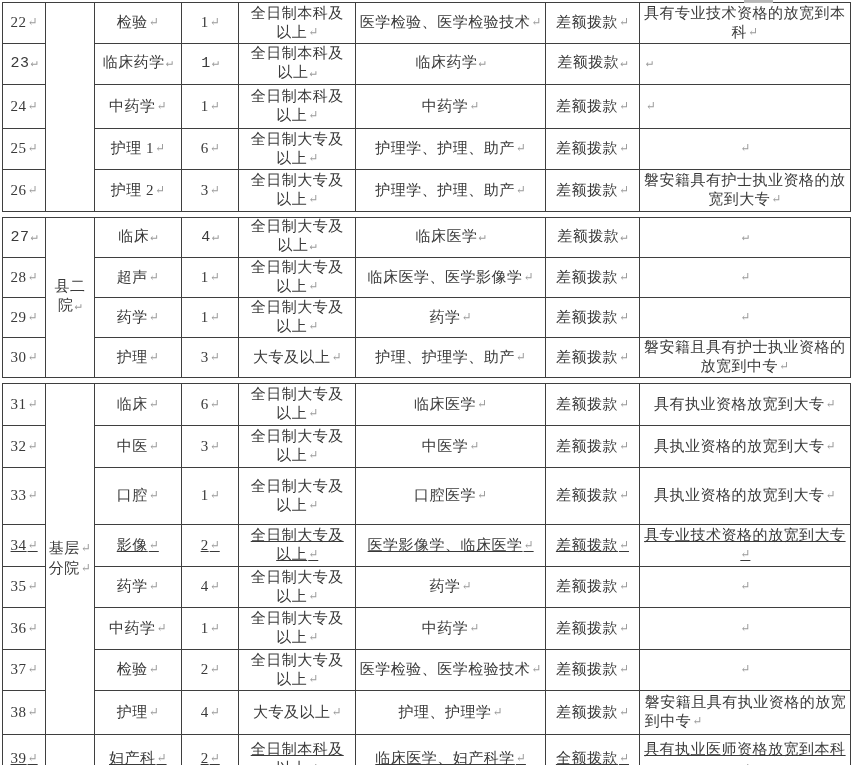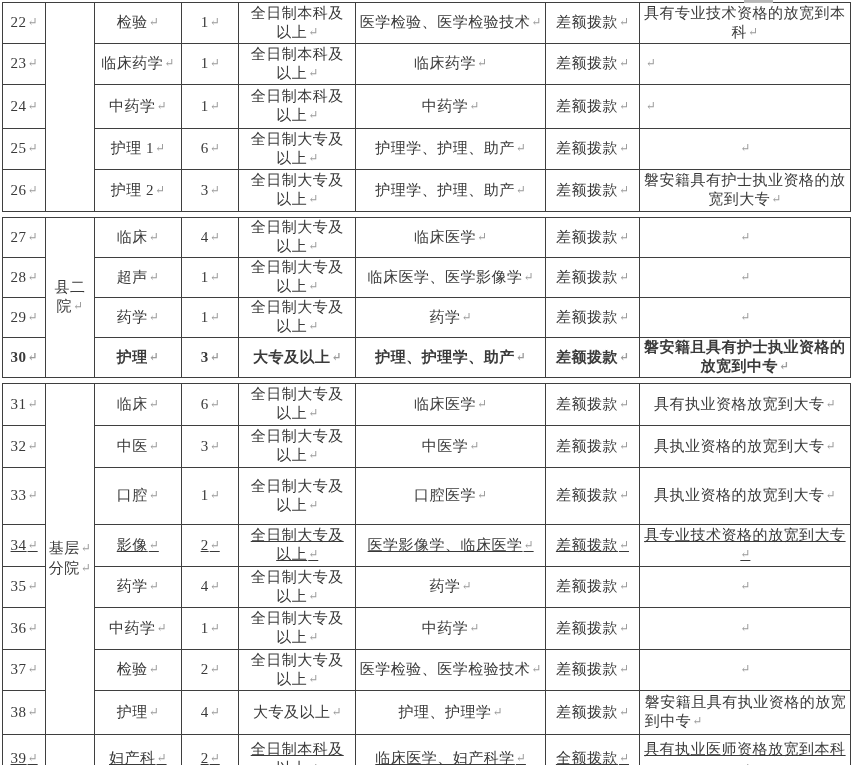--- a/index.html
+++ b/index.html
@@ -83,21 +83,21 @@
         <tr style="height: 41px; padding-left: 44px;">
           <td>22<span class="mark">↵</span></td>
           <td rowspan="5"></td>
           <td>检验<span class="mark">↵</span></td>
           <td>1<span class="mark">↵</span></td>
           <td>全日制本科及<br>以上<span class="mark">↵</span></td>
           <td>医学检验、医学检验技术<span class="mark">↵</span></td>
           <td>差额拨款<span class="mark">↵</span></td>
           <td>具有专业技术资格的放宽到本<br>科<span class="mark">↵</span></td>
         </tr>
-        <tr style="height: 41px;">
+        <tr style="height: 41px; font-family: Liberation Mono, monospace;">
           <td>23<span class="mark">↵</span></td>
           <td>临床药学<span class="mark">↵</span></td>
           <td>1<span class="mark">↵</span></td>
           <td>全日制本科及<br>以上<span class="mark">↵</span></td>
           <td>临床药学<span class="mark">↵</span></td>
           <td>差额拨款<span class="mark">↵</span></td>
           <td class="left"><span class="mark">↵</span></td>
         </tr>
         <tr style="height: 44px;">
           <td>24<span class="mark">↵</span></td>
@@ -129,21 +129,21 @@
         <tr class="spacer">
           <td></td>
           <td></td>
           <td></td>
           <td></td>
           <td></td>
           <td></td>
           <td></td>
           <td></td>
         </tr>
-        <tr style="height: 38px;">
+        <tr style="height: 38px; font-family: Liberation Mono, monospace;">
           <td>27<span class="mark">↵</span></td>
           <td rowspan="4">县二<br>院<span class="mark">↵</span></td>
           <td>临床<span class="mark">↵</span></td>
           <td>4<span class="mark">↵</span></td>
           <td>全日制大专及<br>以上<span class="mark">↵</span></td>
           <td>临床医学<span class="mark">↵</span></td>
           <td>差额拨款<span class="mark">↵</span></td>
           <td><span class="mark">↵</span></td>
         </tr>
         <tr style="height: 39px;">
@@ -157,21 +157,21 @@
         </tr>
         <tr style="height: 38px; margin-top: 40px;">
           <td>29<span class="mark">↵</span></td>
           <td>药学<span class="mark">↵</span></td>
           <td>1<span class="mark">↵</span></td>
           <td>全日制大专及<br>以上<span class="mark">↵</span></td>
           <td>药学<span class="mark">↵</span></td>
           <td>差额拨款<span class="mark">↵</span></td>
           <td><span class="mark">↵</span></td>
         </tr>
-        <tr style="height: 39px; font-weight: bold;">
+        <tr style="height: 39px;">
           <td>30<span class="mark">↵</span></td>
           <td>护理<span class="mark">↵</span></td>
           <td>3<span class="mark">↵</span></td>
           <td>大专及以上<span class="mark">↵</span></td>
           <td>护理、护理学、助产<span class="mark">↵</span></td>
           <td>差额拨款<span class="mark">↵</span></td>
           <td>磐安籍且具有护士执业资格的<br>放宽到中专<span class="mark">↵</span></td>
         </tr>
         <tr class="spacer">
           <td></td>

